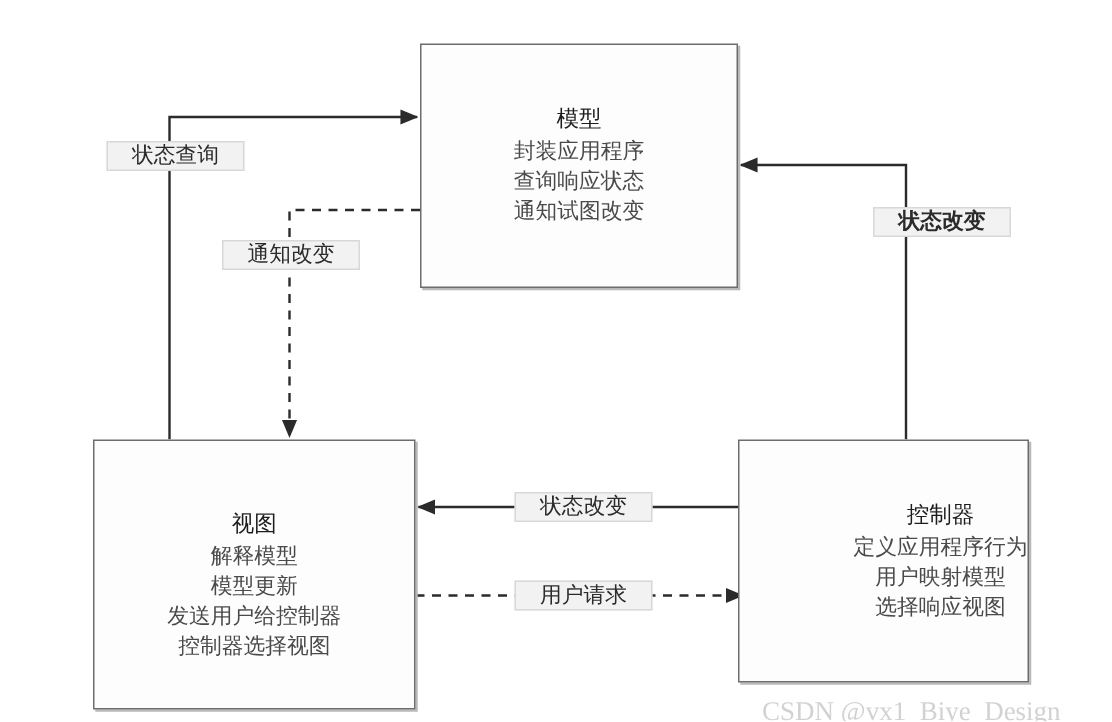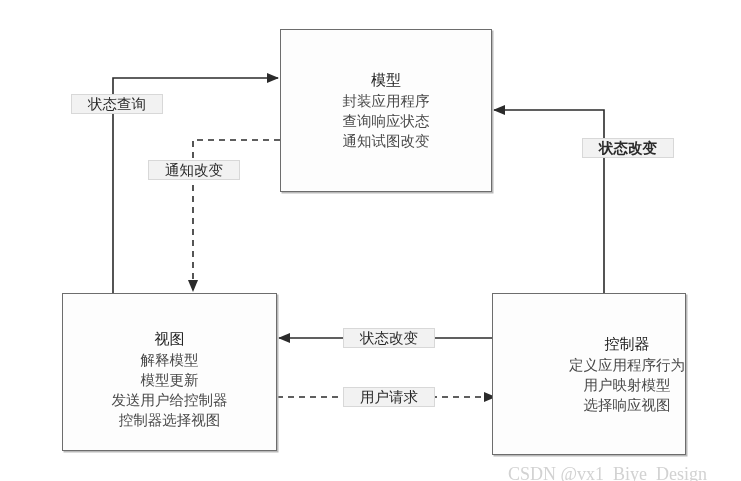--- a/index.html
+++ b/index.html
@@ -44,21 +44,21 @@
     color: #1d1d1d;
     margin-bottom: 1px;
   }
   .node .line {
     font-size: 14.5px;
     line-height: 20px;
     color: #4a4a4a;
     white-space: nowrap;
   }
   #node-model  { left: 280px; top: 29px;  width: 212px; height: 163px; }
-  #node-view   { left: 62px;  top: 293px; width: 215px; height: 158px; }
+  #node-view   { left: 62px;  top: 293px; width: 215px; height: 180px; }
   #node-ctrl   { left: 492px; top: 293px; width: 194px; height: 162px; align-items: flex-end; }
   #node-view .stack { margin-top: 14px; }
 
   .edge-label {
     position: absolute;
     background: #f2f2f2;
     border: 1px solid #d8d8d8;
     color: #2b2b2b;
     font-size: 14.5px;
     line-height: 18px;

